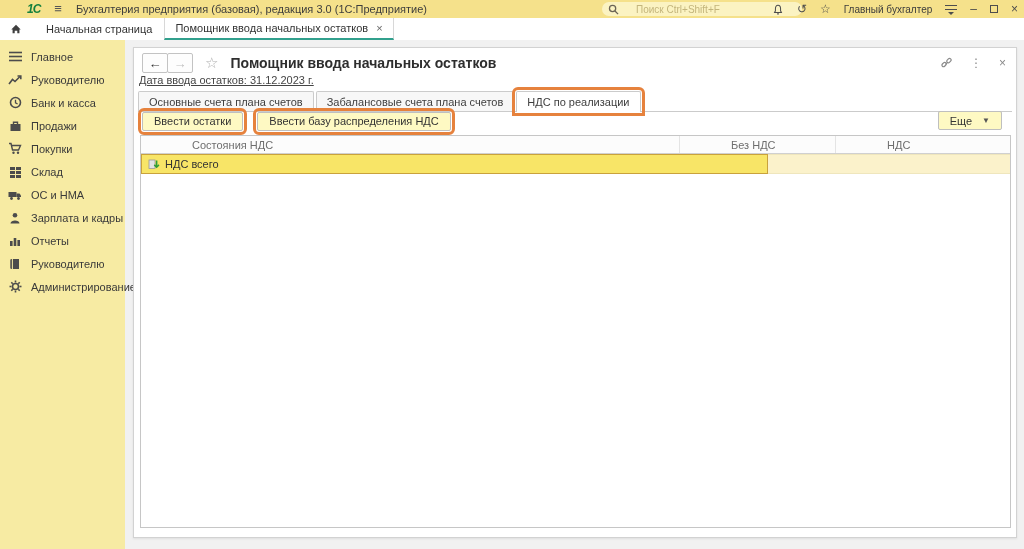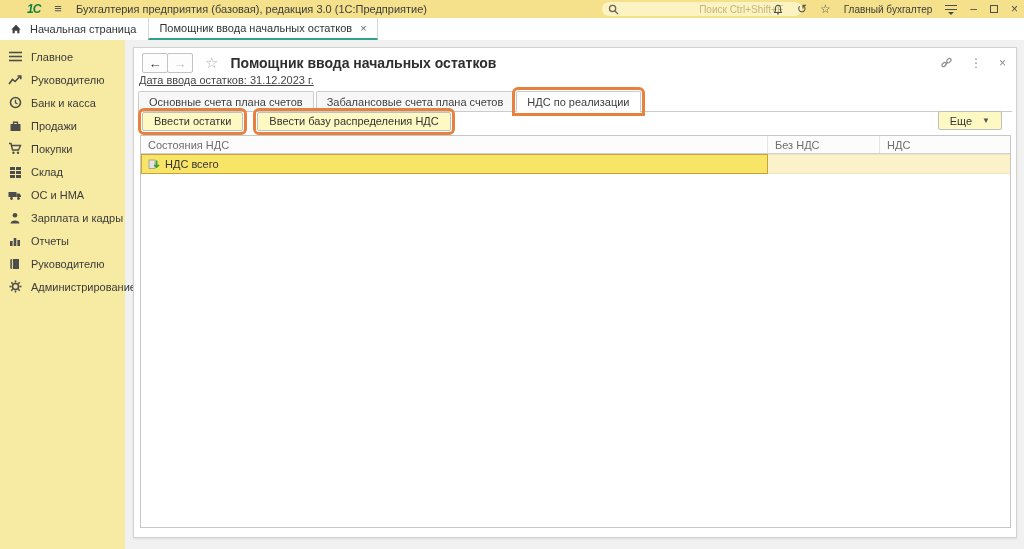--- a/index.html
+++ b/index.html
@@ -9,35 +9,35 @@
 
   
   .titlebar { position:absolute; top:0; left:0; width:100%; height:18px;
     background:var(--titlebar_bg,#f5e18b); display:flex; align-items:center; }
   .logo-1c { margin-left:27px; font-weight:bold; font-style:italic; font-size:12px; color:#15803d; letter-spacing:-1px; }
   .hamburger { margin-left:14px; font-size:13px; color:#555; line-height:10px; }
   .titlebar-title { margin-left:14px; font-size:11px; color:#3c3c3c; }
   .searchbox { position:absolute; left:602px; top:2px; width:200px; height:14px;
     background:var(--search_bg,#fbf3c2); border-radius:7px; display:flex; align-items:center; padding:0 6px; }
   .searchbox input { border:none; outline:none; background:transparent; font-family:"Liberation Sans",sans-serif;
-    font-size:10px; color:#6b6345; width:160px; margin-left:4px;text-align:right; }
+    font-size:10px; color:#6b6345; width:160px; margin-left:17px; }
   .searchbox input::placeholder { color:#c3b57c; }
   .tb-icons { position:absolute; right:6px; top:0; height:18px; display:flex; align-items:center; gap:13px; }
   .tb-icons .uglyph { font-size:12px; color:#4d4d4d; line-height:12px; }
   .tb-user { font-size:10px; color:#3c3c3c; }
   .win-restore { display:inline-block; width:8px; height:8px; border:1px solid #4d4d4d; }
   .fx-icon { display:inline-block; position:relative; width:12px; height:10px; }
   .fx-icon i { position:absolute; left:0; width:12px; height:0; border-top:1.5px solid #4d4d4d; }
   .fx-icon i:nth-child(1){ top:1px; } .fx-icon i:nth-child(2){ top:5px; }
   .fx-icon b { position:absolute; left:3px; top:8px; width:0; height:0; border-left:3px solid transparent; border-right:3px solid transparent; border-top:3px solid #4d4d4d; }
 
   
   .tabbar { position:absolute; top:18px; left:0; width:100%; height:22px; background:#ffffff; display:flex; align-items:stretch; }
   .home-area { display:flex; align-items:center; padding-left:10px; }
-  .home-label { margin-left:8px; color:#333; }
+  .home-label { margin-left:24px; color:#333; }
   .wintab { margin-left:12px; display:flex; align-items:center; padding:0 10px;
     border-left:1px solid #d8d8d8; border-right:1px solid #d8d8d8;
     border-bottom:2px solid var(--active_tab_underline,#31a08d); background:#fff; }
   .wintab-label { color:#333; }
   .wintab-close { margin-left:8px; color:#666; font-size:11px; cursor:default; }
 
   
   .main { position:absolute; top:40px; left:0; width:100%; height:509px; background:#f1f1f1; }
   .sidebar { position:absolute; left:0; top:0; width:125px; height:100%; background:var(--sidebar_bg,#f7eba3); padding-top:5px; }
   .side-item { height:23px; display:flex; align-items:center; padding-left:8px; cursor:default; }
@@ -68,21 +68,21 @@
   .annotated { outline:3px solid var(--annotation_orange,#e6823d); outline-offset:1px; }
 
   .buttons-row { position:absolute; top:63px; left:8px; right:8px; height:20px; display:flex; align-items:center; gap:14px; }
   .btn { height:19px; padding:0 11px; background:#fef9c3; border:1px solid #bfbfbf; border-radius:2px;
     display:flex; align-items:center; color:#333; cursor:default; }
   .btn-more { position:absolute; right:6px; top:0; gap:5px; }
   .btn-more .caret { font-size:8px; color:#555; margin-left:5px; }
 
   .grid { position:absolute; top:87px; left:6px; right:5px; bottom:9px; border:1px solid #c6c6c6; background:#fff; }
   .grid-header { display:flex; height:18px; background:#fcfcfc; border-bottom:1px solid #d0d0d0; }
-  .gh-cell { display:flex; align-items:center; padding-left:7px; color:#6e6e6e; border-right:1px solid #e4e4e4; }
+  .gh-cell { display:flex; align-items:center; padding-left:7px; color:#6e6e6e; border-right:1px solid #e4e4e4;margin-left:44px; }
   .gh-cell:last-child { border-right:none; }
   .grid-row { display:flex; height:20px; }
   .gr-cell { display:flex; align-items:center; padding-left:6px; }
   .c1 { flex:1 1 auto; min-width:0; }
   .c2 { width:112px; flex:none; }
   .c3 { width:130px; flex:none; }
   .row-sel .c1 { background:var(--selected_cell_bg,#f8e567); border:1px solid var(--selected_cell_border,#c9a23c); }
   .row-sel .c2, .row-sel .c3 { background:var(--selected_row_bg,#fbf2cb); border-top:1px solid #efe6bd; border-bottom:1px solid #efe6bd; }
   .row-label { margin-left:5px; color:#333; }
 

